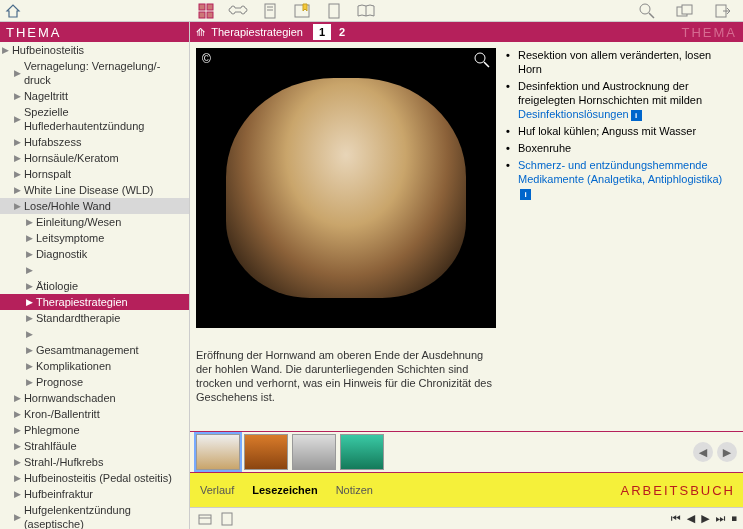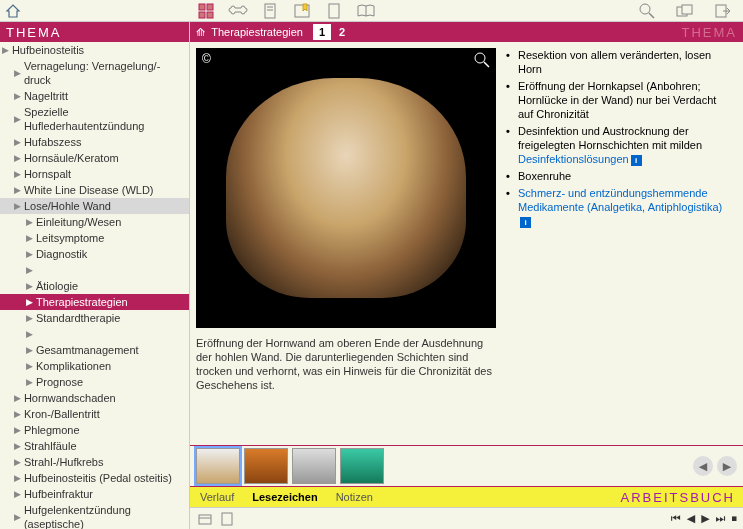--- a/index.html
+++ b/index.html
@@ -29,37 +29,37 @@
 .chead .pages{display:flex;margin-left:10px}
 .chead .pg{width:18px;height:16px;background:#fff;color:#000;display:flex;align-items:center;justify-content:center;margin-right:2px;cursor:pointer;font-weight:bold}
 .chead .pg.inact{background:#b5205b;color:#fff}
 .chead .brand{position:absolute;right:6px;color:#d66b91;font-size:13px;letter-spacing:2px}
 .cbody{flex:1;display:flex;padding:6px;gap:10px;overflow:hidden}
 .imgcol{width:300px;display:flex;flex-direction:column}
 .bigimg{width:300px;height:280px;background:#000;position:relative;display:flex;align-items:center;justify-content:center}
 .bigimg .copy{position:absolute;top:4px;left:6px;color:#fff;font-size:12px}
 .bigimg .mag{position:absolute;top:4px;right:6px;color:#fff;cursor:pointer}
 .hoof{width:240px;height:220px;background:radial-gradient(ellipse at 50% 35%,#e8d5b8 0%,#c9a56b 35%,#8b6139 60%,#3a2817 85%);border-radius:45% 45% 35% 35%;position:relative}
-.caption{margin-top:8px;color:#333;line-height:14px}
+.caption{margin-top:20px;color:#333;line-height:14px}
 .txtcol{flex:1;overflow-y:auto;padding-right:4px}
 .txtcol ul{list-style:none}
 .txtcol li{position:relative;padding-left:12px;margin-bottom:3px;line-height:14px}
 .txtcol li::before{content:"•";position:absolute;left:0;font-weight:bold}
 .txtcol a{color:#0066cc;text-decoration:none}
 .info{display:inline-block;width:11px;height:11px;background:#0066cc;color:#fff;font-size:8px;text-align:center;line-height:11px;font-weight:bold;margin-left:2px}
 .plus{display:inline-block;width:11px;height:11px;border:1px solid #b5205b;color:#b5205b;font-size:9px;text-align:center;line-height:9px;font-weight:bold;margin-left:2px}
 .thumbs{display:flex;padding:2px 6px;gap:4px;border-top:1px solid #b5205b;border-bottom:1px solid #b5205b}
 .thumb{width:44px;height:36px;background:#ddd;border:1px solid #999;cursor:pointer}
 .thumb.on{outline:2px solid #7af}
 .navbtns{margin-left:auto;display:flex;align-items:center;gap:4px}
 .navbtn{width:20px;height:20px;border-radius:50%;background:#ddd;display:flex;align-items:center;justify-content:center;cursor:pointer;color:#666}
-.tabbar{height:20px;background:#f5f03a;display:flex;align-items:center;padding:0 10px;position:relative}
+.tabbar{height:34px;background:#f5f03a;display:flex;align-items:center;padding:0 10px;position:relative}
 .tab{margin-right:18px;cursor:pointer;color:#555}
 .tab.active{font-weight:bold;color:#000}
-.workbk{position:absolute;right:8px;color:#a21caf;font-size:13px;letter-spacing:2px}
+.workbk{position:absolute;right:8px;color:#b91c1c;font-size:13px;letter-spacing:2px}
 .footer{height:22px;background:#f5f5e8;border-top:1px solid #ccc;display:flex;align-items:center;padding:0 6px}
 .ficon{width:18px;height:18px;margin-right:4px;cursor:pointer;display:flex;align-items:center;justify-content:center;color:#666}
 .fplayer{margin-left:auto;display:flex;gap:6px;color:#333}
 .fplayer span{cursor:pointer}
 svg{display:block}
 </style>
 </head>
 <body>
 
 <div class="topbar">
@@ -265,22 +265,22 @@
                 <line x1="10" y1="10" x2="15" y2="15" stroke="#fff" stroke-width="1.5"></line>
               </svg>
             </span>
           <div class="hoof"></div>
         </div>
         <div class="caption">Eröffnung der Hornwand am oberen Ende der Ausdehnung der hohlen Wand. Die darunterliegenden Schichten sind trocken und verhornt, was ein Hinweis für die Chronizität des Geschehens ist.</div>
       </div>
       <div class="txtcol">
         <ul id="bullets">
             <li>Resektion von allem veränderten, losen Horn</li>
-            <li>Eröffnung der Hornkapsel (Anbohren; Hornlücke in der Wand) nur bei Verdacht auf Chronizität</li>
             <li>Desinfektion und Austrocknung der freigelegten Hornschichten mit milden <a>Desinfektionslösungen</a><span class="info">i</span></li>
+            <li>Huf lokal kühlen; Anguss mit Wasser</li>
             <li>Boxenruhe</li>
             <li><a>Schmerz- und entzündungshemmende Medikamente (Analgetika, Antiphlogistika)</a><span class="info">i</span></li>
           </ul>
       </div>
     </div>
 
     <div class="thumbs">
       <div class="thumb on" style="background:linear-gradient(#eee,#c9a56b)"></div>
       <div class="thumb" style="background:linear-gradient(#d97b2a,#8b4510)"></div>
       <div class="thumb" style="background:linear-gradient(#ddd,#999)"></div>

